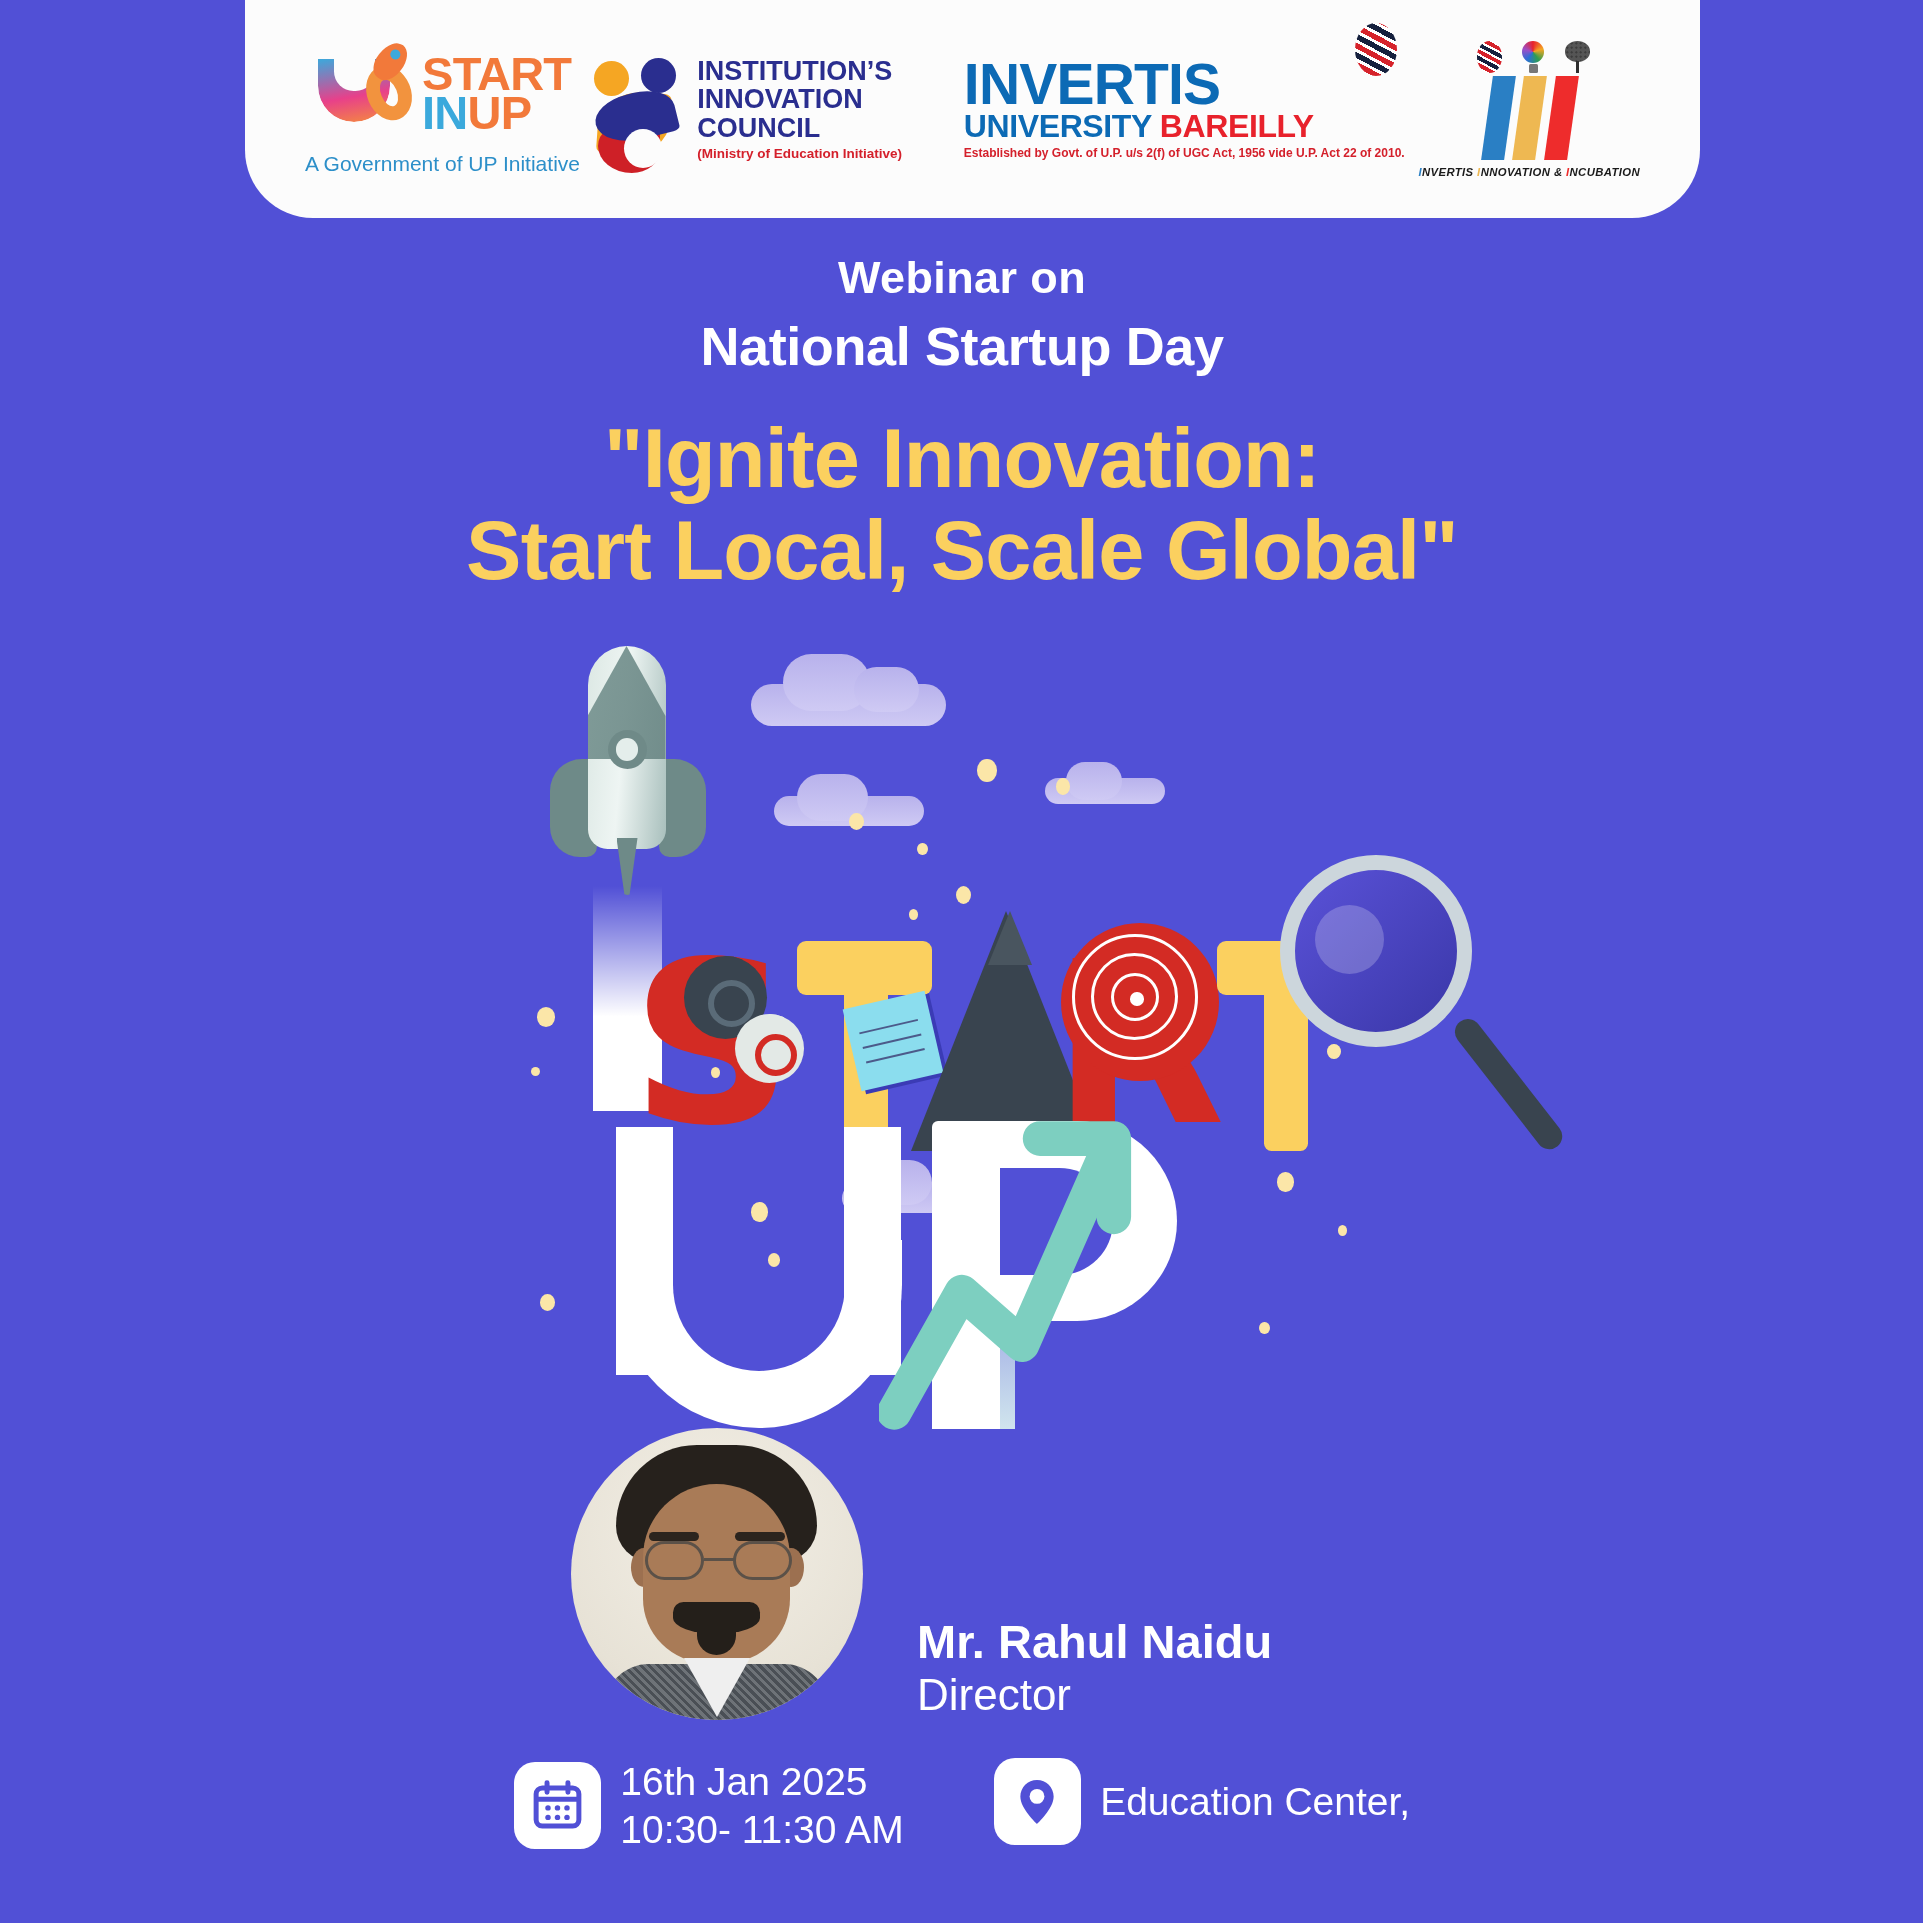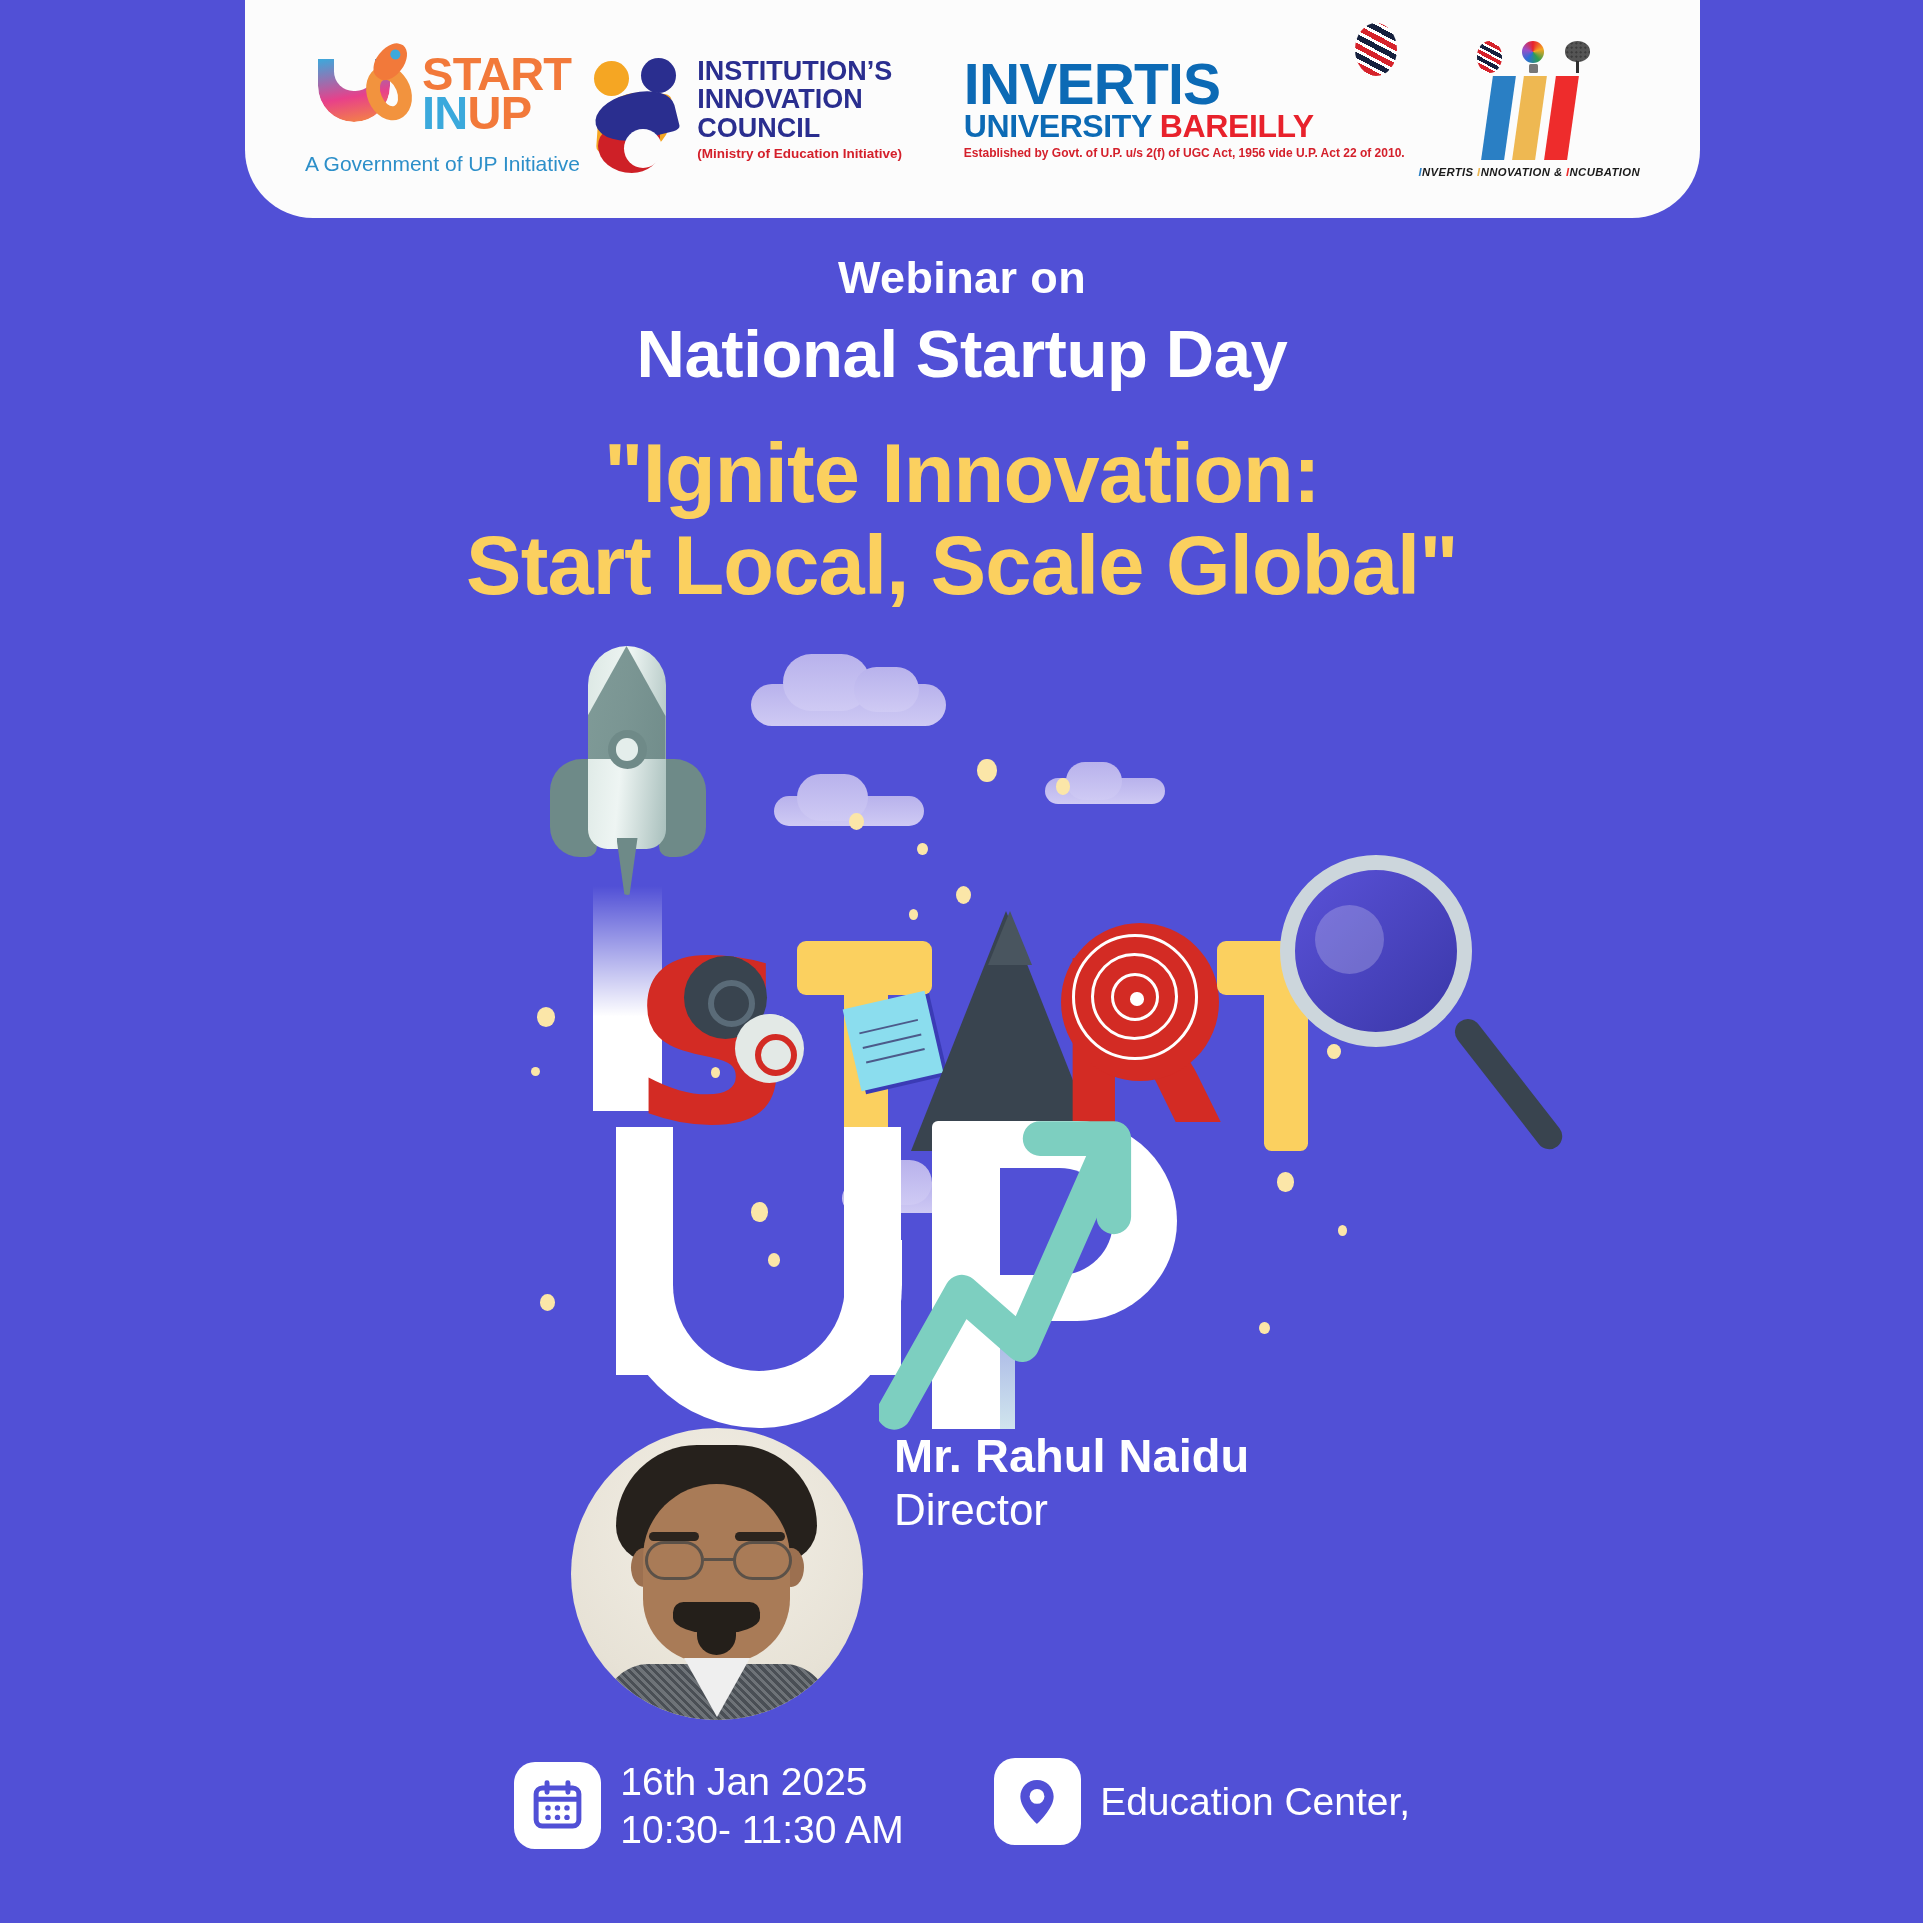--- a/index.html
+++ b/index.html
@@ -135,21 +135,21 @@
   .iii-bar{ width:22.5px; height:84px; transform:skewX(-8deg); }
   .b-blue{ background:#2A7FC4; }
   .b-yel{ background:#EEB852; }
   .b-red{ background:#EE2C2C; }
   .iii-cap{ font-size:11.3px; font-weight:bold; font-style:italic; color:#1A1A1A; margin-top:6px; white-space:nowrap; letter-spacing:0.4px; }
   .cb{ color:#2A7FC4; } .cy{ color:#EEB852; } .cr{ color:#EE2C2C; }
 
   
   .titles{ position:absolute; left:0; right:0; top:252px; text-align:center; }
   .t-webinar{ font-size:45px; color:#FFFFFF; font-weight:600; letter-spacing:0.4px; }
-  .t-nsd{ font-size:67px; color:#FFFFFF; font-weight:bold; margin-top:10.5px; letter-spacing:-0.4px; }
+  .t-nsd{ font-size:54px; color:#FFFFFF; font-weight:bold; margin-top:10.5px; letter-spacing:-0.4px; }
   .t-theme{
     font-size:83px; color:#FBD05F; font-weight:bold; line-height:1.12;
     margin-top:36px; letter-spacing:-0.8px;
   }
 
   
   .illus{
     position:absolute; left:526px; top:646px; width:887px; height:774px;
   }
   .dot{ position:absolute; background:#FBE6A8; border-radius:50%; }
@@ -278,21 +278,21 @@
     pointer-events:none;
   }
   .trail-up{
     position:absolute; left:421px; top:475px; width:68px; height:308px;
     background:linear-gradient(180deg,rgba(255,255,255,0) 0%, rgba(222,245,240,.9) 100%);
   }
 
   
   .speaker{
     position:absolute; left:571px; top:1428px;
-    display:flex; align-items:flex-start; gap:31px;
+    display:flex; align-items:flex-end; gap:54px;
   }
   .avatar{
     width:292px; height:292px; border-radius:50%;
     background:radial-gradient(circle at 50% 34%,#F3EFE6 0%,#E7E2D6 70%,#DED8CA 100%);
     position:relative; overflow:hidden; flex:0 0 auto;
   }
   .av-hair{ position:absolute; left:45px; top:16.5px; width:201px; height:117px; background:#26211C; border-radius:101px 101px 45px 45px; }
   .av-face{ position:absolute; left:72px; top:56px; width:147px; height:179px; background:#A97B57; border-radius:74px 74px 65px 65px; }
   .av-earL{ position:absolute; left:60px; top:120px; width:25.6px;height:39px;background:#9C7050;border-radius:50%; }
   .av-earR{ position:absolute; left:207px; top:120px; width:25.6px;height:39px;background:#9C7050;border-radius:50%; }

